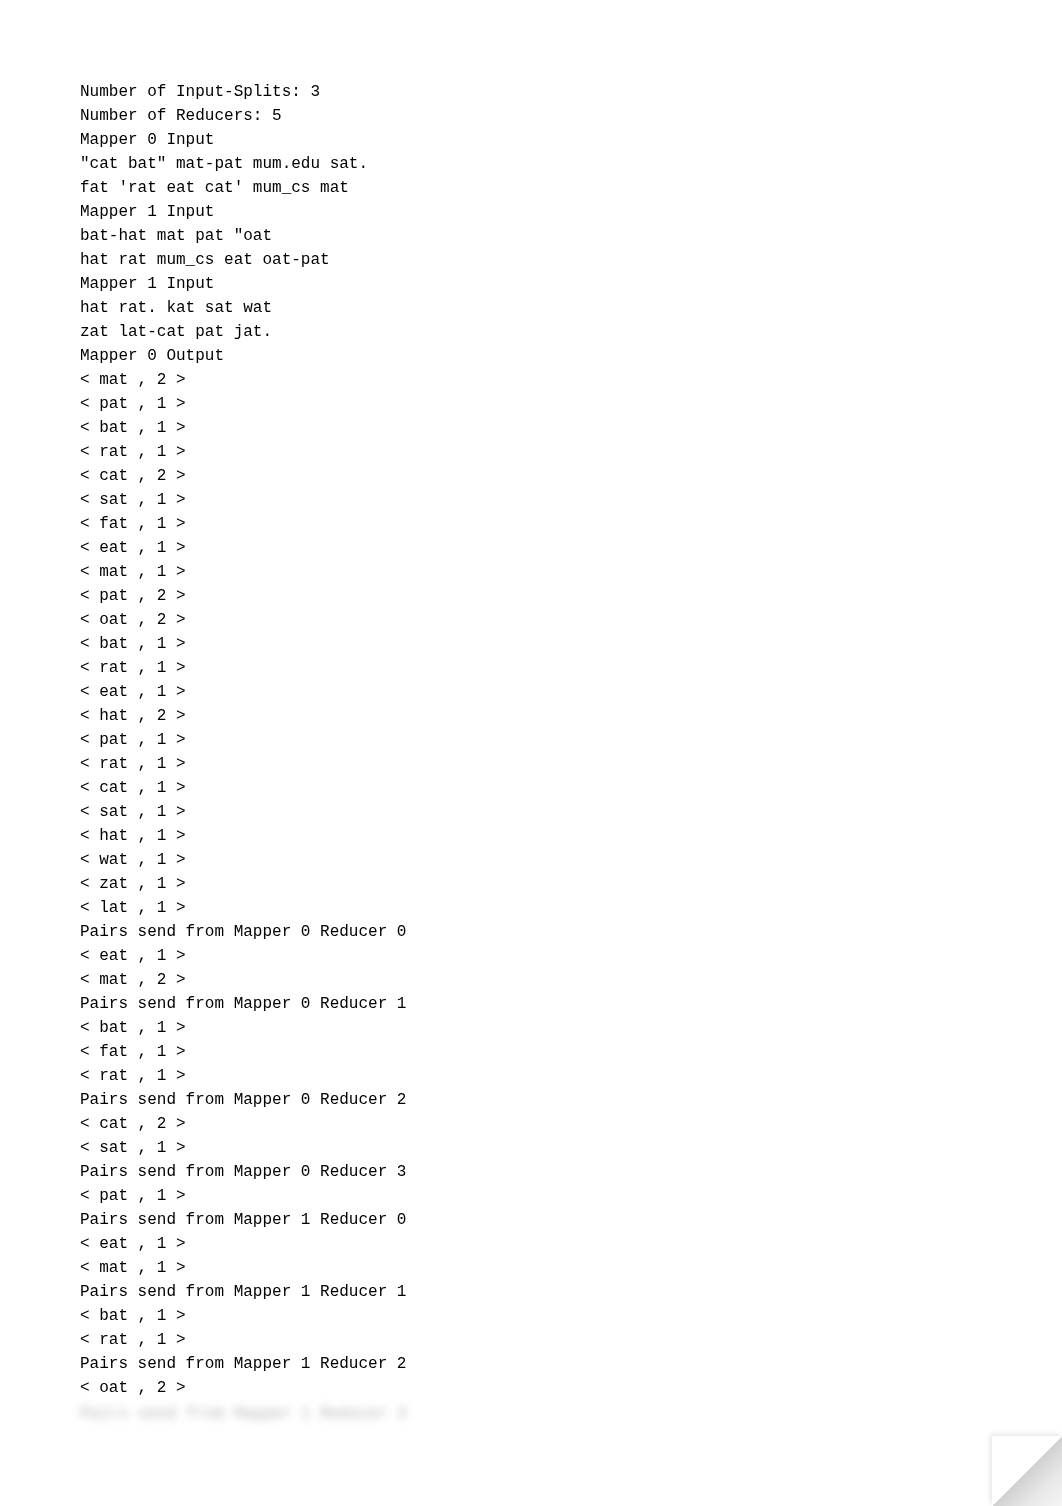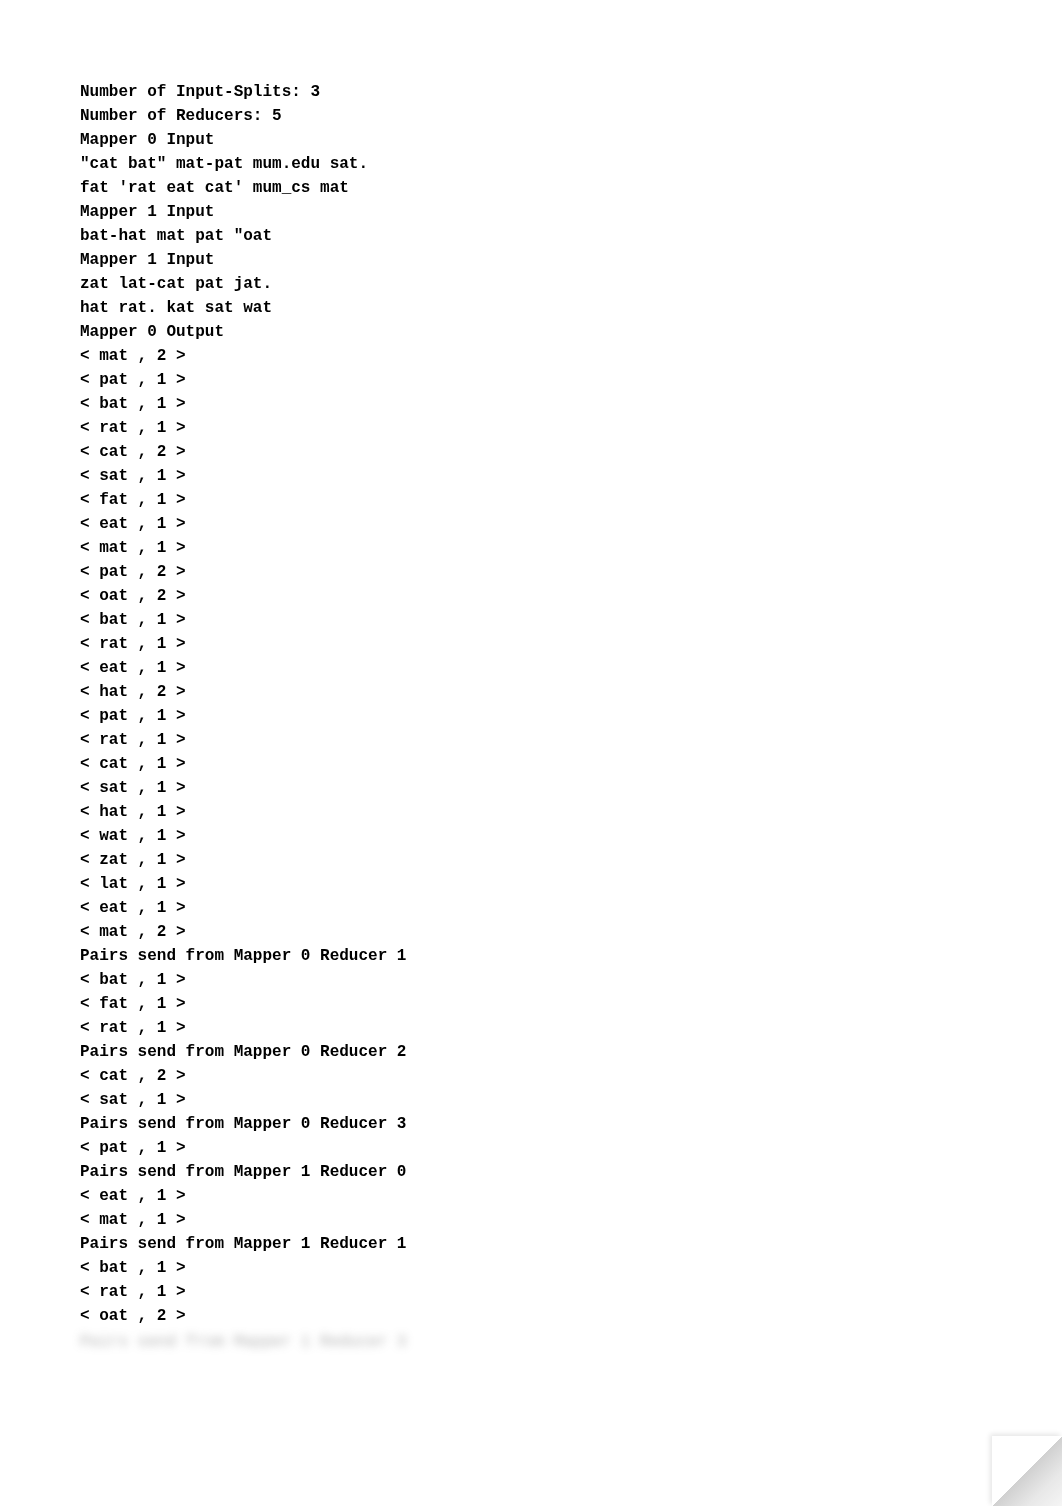--- a/index.html
+++ b/index.html
@@ -14,21 +14,20 @@
       font-family: "Courier New", Courier, monospace;
       font-size: 16px;
       line-height: 1.5;
       color: #000000;
       padding: 80px 0 0 80px;
       position: relative;
     }
     .line {
       white-space: pre;
       display: block;
-      font-weight: bold;
     }
     .blurred-section {
       filter: blur(4px);
       color: #666;
       opacity: 0.5;
       margin-top: 2px;
     }
     .blurred-line {
       white-space: pre;
       display: block;
@@ -47,23 +46,24 @@
 <body>
 
 <div id="content">
     <span class="line">Number of Input-Splits: 3</span>
     <span class="line">Number of Reducers: 5</span>
     <span class="line">Mapper 0 Input</span>
     <span class="line">"cat bat" mat-pat mum.edu sat.</span>
     <span class="line">fat 'rat eat cat' mum_cs mat</span>
     <span class="line">Mapper 1 Input</span>
     <span class="line">bat-hat mat pat "oat</span>
+    <span class="line">hat rat mum_cs eat oat-pat</span>
     <span class="line">Mapper 1 Input</span>
+    <span class="line">hat rat. kat sat wat</span>
     <span class="line">zat lat-cat pat jat.</span>
-    <span class="line">hat rat. kat sat wat</span>
     <span class="line">Mapper 0 Output</span>
     <span class="line">&lt; mat , 2 &gt;</span>
     <span class="line">&lt; pat , 1 &gt;</span>
     <span class="line">&lt; bat , 1 &gt;</span>
     <span class="line">&lt; rat , 1 &gt;</span>
     <span class="line">&lt; cat , 2 &gt;</span>
     <span class="line">&lt; sat , 1 &gt;</span>
     <span class="line">&lt; fat , 1 &gt;</span>
     <span class="line">&lt; eat , 1 &gt;</span>
     <span class="line">&lt; mat , 1 &gt;</span>
@@ -74,37 +74,39 @@
     <span class="line">&lt; eat , 1 &gt;</span>
     <span class="line">&lt; hat , 2 &gt;</span>
     <span class="line">&lt; pat , 1 &gt;</span>
     <span class="line">&lt; rat , 1 &gt;</span>
     <span class="line">&lt; cat , 1 &gt;</span>
     <span class="line">&lt; sat , 1 &gt;</span>
     <span class="line">&lt; hat , 1 &gt;</span>
     <span class="line">&lt; wat , 1 &gt;</span>
     <span class="line">&lt; zat , 1 &gt;</span>
     <span class="line">&lt; lat , 1 &gt;</span>
+    <span class="line">Pairs send from Mapper 0 Reducer 0</span>
     <span class="line">&lt; eat , 1 &gt;</span>
     <span class="line">&lt; mat , 2 &gt;</span>
     <span class="line">Pairs send from Mapper 0 Reducer 1</span>
     <span class="line">&lt; bat , 1 &gt;</span>
     <span class="line">&lt; fat , 1 &gt;</span>
     <span class="line">&lt; rat , 1 &gt;</span>
     <span class="line">Pairs send from Mapper 0 Reducer 2</span>
     <span class="line">&lt; cat , 2 &gt;</span>
     <span class="line">&lt; sat , 1 &gt;</span>
     <span class="line">Pairs send from Mapper 0 Reducer 3</span>
     <span class="line">&lt; pat , 1 &gt;</span>
     <span class="line">Pairs send from Mapper 1 Reducer 0</span>
     <span class="line">&lt; eat , 1 &gt;</span>
     <span class="line">&lt; mat , 1 &gt;</span>
     <span class="line">Pairs send from Mapper 1 Reducer 1</span>
     <span class="line">&lt; bat , 1 &gt;</span>
     <span class="line">&lt; rat , 1 &gt;</span>
+    <span class="line">Pairs send from Mapper 1 Reducer 2</span>
     <span class="line">&lt; oat , 2 &gt;</span>
   </div>
 
 <div class="blurred-section" id="blurred">
     <span class="blurred-line">Pairs send from Mapper 1 Reducer 3</span>
   </div>
 
 <div class="page-curl"></div>
 
 </body></html>

